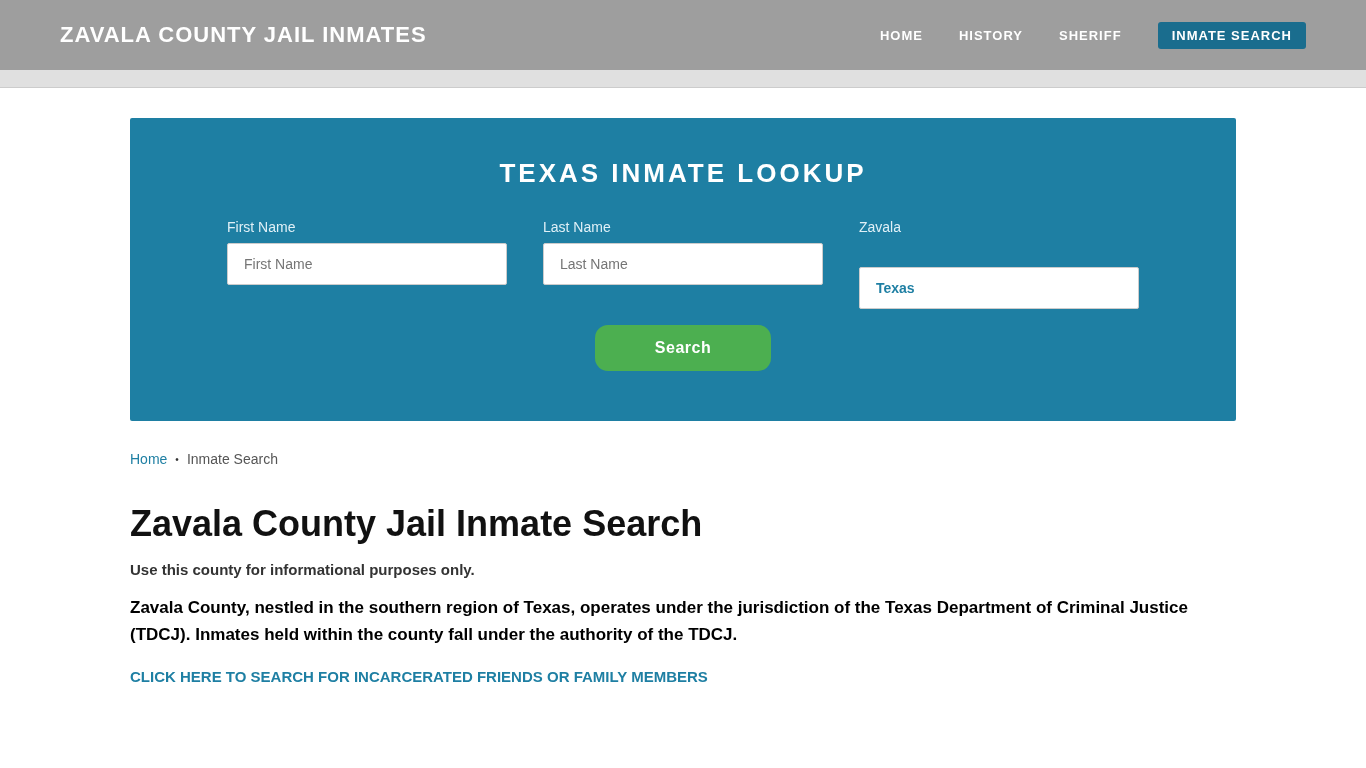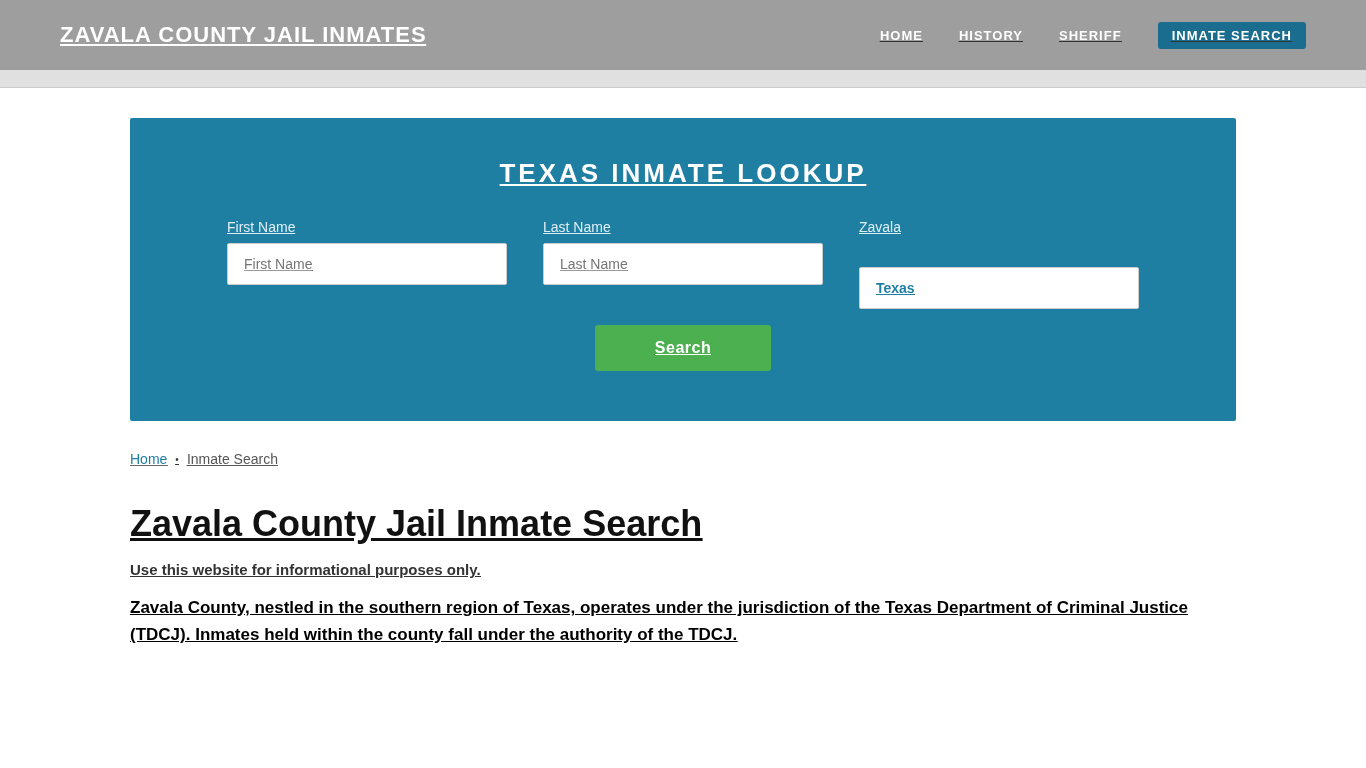--- a/index.html
+++ b/index.html
@@ -1,19 +1,18 @@
 <!DOCTYPE html>
 <html><head>
   <meta charset="utf-8">
   <style>
     * {
       margin: 0;
       padding: 0;
       box-sizing: border-box;
-      text-decoration: underline;
     }
 
     body {
       font-family: Arial, Helvetica, sans-serif;
       background-color: #ffffff;
       color: #333;
       width: 1366px;
       min-height: 768px;
     }
 
@@ -133,21 +132,21 @@
       margin-top: 24px;
     }
 
     .search-btn {
       background-color: #4caf50;
       color: #ffffff;
       font-size: 16px;
       font-weight: 700;
       padding: 14px 60px;
       border: none;
-      border-radius: 3px;
+      border-radius: 13px;
       cursor: pointer;
       letter-spacing: 0.5px;
     }
 
     
     .breadcrumb {
       margin: 28px 130px 10px;
       font-size: 14px;
       color: #666;
       display: flex;
@@ -243,15 +242,16 @@
 </section>
 
 <nav class="breadcrumb">
   <a class="breadcrumb-home">Home</a>
   <span class="breadcrumb-separator">•</span>
   <span class="breadcrumb-current">Inmate Search</span>
 </nav>
 
 <main class="page-content">
   <h1 class="page-heading">Zavala County Jail Inmate Search</h1>
-  <p class="info-text-bold">Use this website for informational purposes only.</p>
+  <p class="info-text-bold">Use this county for informational purposes only.</p>
   <p class="info-text-body">Zavala County, nestled in the southern region of Texas, operates under the jurisdiction of the Texas Department of Criminal Justice (TDCJ). Inmates held within the county fall under the authority of the TDCJ.</p>
+  <a class="click-here-link">CLICK HERE to Search for Incarcerated Friends or Family Members</a>
 </main>
 
 </body></html>

